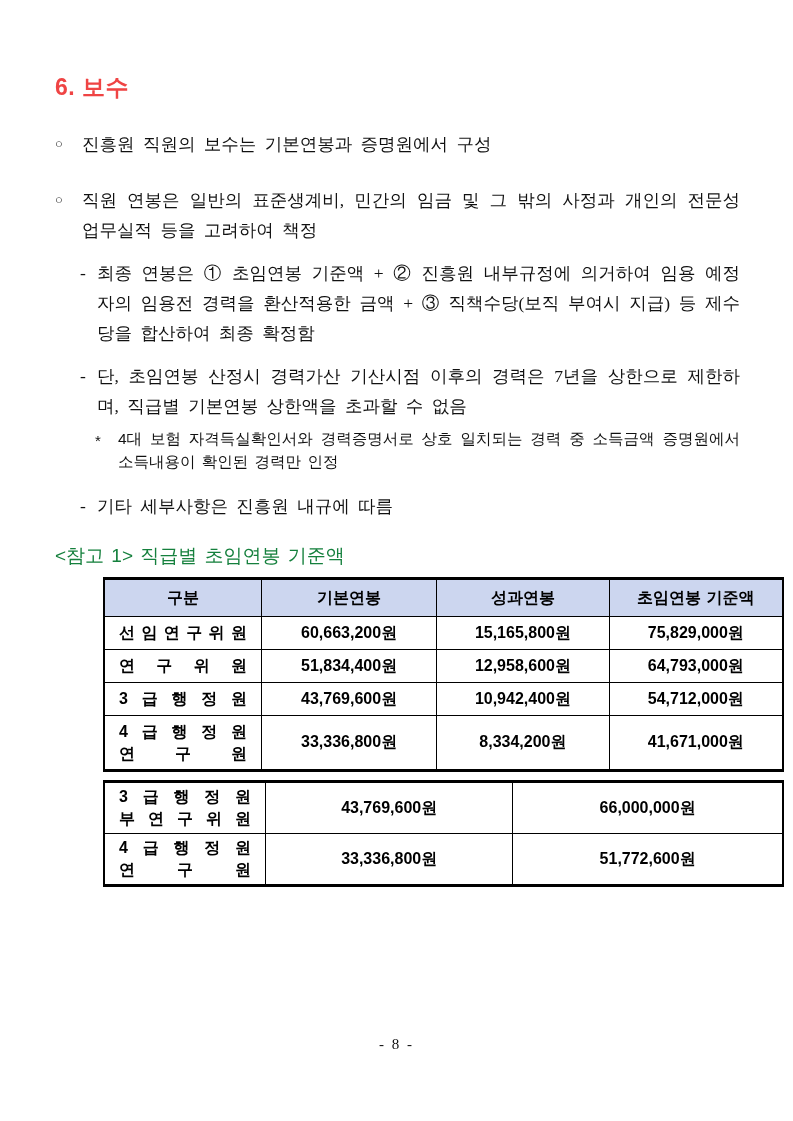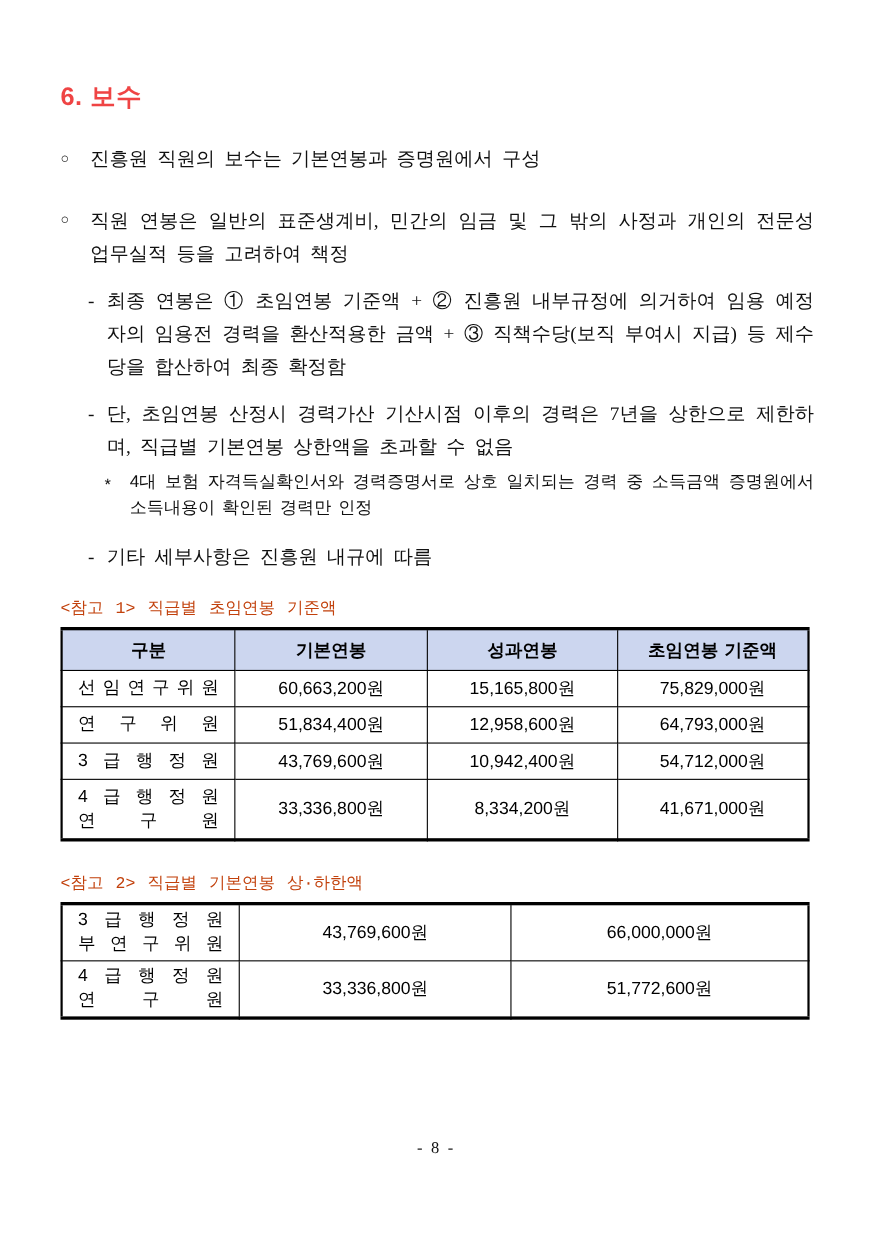--- a/index.html
+++ b/index.html
@@ -37,40 +37,40 @@
   .lvl-circle { margin-top: 26px; }
   .lvl-circle .marker { width: 27px; font-size: 13px; line-height: 30px; }
   .lvl-dash { margin-left: 25px; margin-top: 13px; }
   .lvl-dash .marker { width: 17px; font-size: 17.5px; line-height: 30px; }
   .lvl-star { margin-left: 40px; margin-top: 6px; font-family: "Liberation Sans", sans-serif; }
   .lvl-star .marker { width: 23px; font-size: 15px; line-height: 27px; }
   .lvl-star .txt { font-size: 15.5px; line-height: 23px; word-spacing: 2px; }
 
   
   .caption {
-    font-family: Liberation Mono, monospace;
-    font-size: 15px;
-    color: #c2410c;
+    font-family: Liberation Sans, sans-serif;
+    font-size: 19px;
+    color: #15803d;
     word-spacing: 2px;
   }
   .caption-1 { margin-top: 22px; }
   .caption-2 { margin-top: 28px; }
 
   
   table {
     width: 681px;
     border-collapse: collapse;
     table-layout: fixed;
     margin-top: 8px;
     font-family: "Liberation Sans", sans-serif;
     font-size: 16px;
     color: #000;
   }
-  table { border: 2px solid #000; border-top-width: 3px; border-bottom-width: 3px; }
-  th, td { border: 1px solid #000; }
+  table { border: 2px solid #000; border-top-width: 3px; border-bottom-width: 3px; margin-left: 48px; }
+  th, td { border: 1px solid #000; font-weight: bold; }
   th {
     background: #ccd6ef;
     font-weight: 700;
     text-align: center;
     word-spacing: 1px;
   }
   #table1 th { height: 38px; }
   #table1 td { height: 33px; }
   #table1 tr.tall td { height: 55px; }
   #table2 th { height: 35px; }
@@ -168,21 +168,20 @@
     <tr class="tall">
       <td class="lbl">4 급 행 정 원
 연 구 원</td>
       <td class="num">33,336,800원</td>
       <td class="num">8,334,200원</td>
       <td class="num">41,671,000원</td>
     </tr>
   </tbody>
     </table>
 
-  <div class="caption caption-2">&lt;참고 2&gt; 직급별 기본연봉 상·하한액</div>
 
   <table id="table2">
     <colgroup>
       <col style="width:23.8%">
         <col style="width:36.4%">
         <col style="width:39.8%">
     </colgroup>
     <tbody>
     <tr>
       <td class="lbl">3 급 행 정 원

